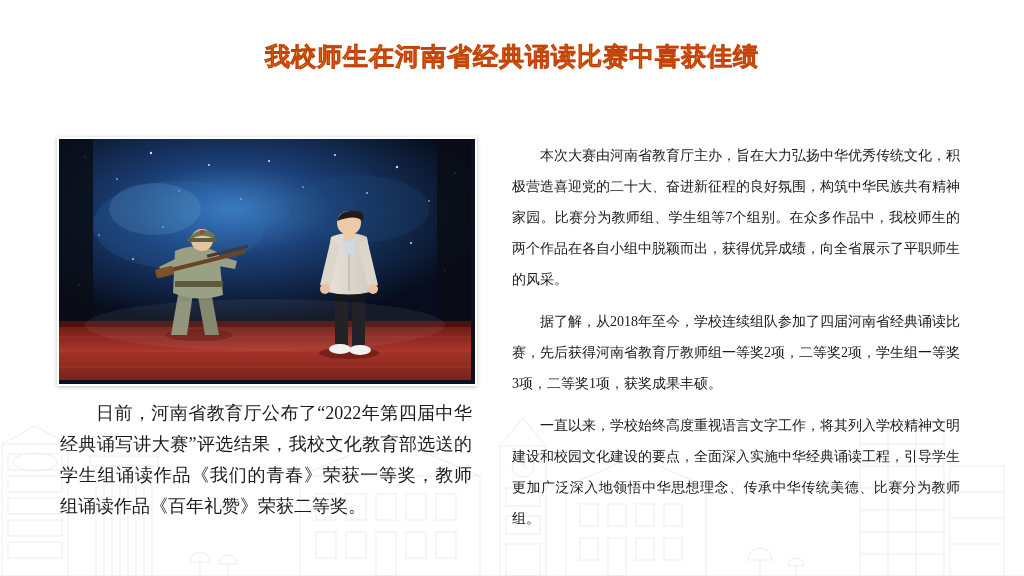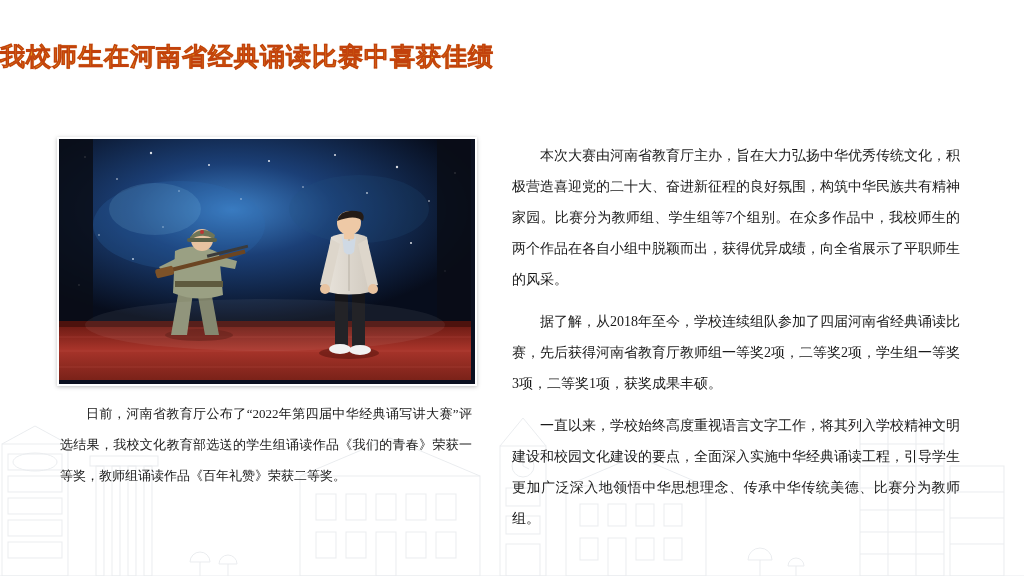--- a/index.html
+++ b/index.html
@@ -26,20 +26,21 @@
     opacity: 0.55;
   }
   .bg-art svg { display: block; }
 
   
   .title-bar {
     position: absolute;
     top: 40px;
     left: 0;
     width: 1024px;
+    text-align: center;
     text-decoration: underline;
   }
   .title {
     display: inline-block;
     font-family: "Liberation Sans", "DejaVu Sans", sans-serif;
     font-weight: bold;
     font-size: 25px;
     letter-spacing: 1px;
     color: #e8a21b;
     -webkit-text-stroke: 0.6px #c2410c;
@@ -59,21 +60,21 @@
     background: #0b1020;
   }
   .photo-frame svg { display:block; }
 
   
   .col-left {
     position: absolute;
     left: 60px;
     top: 398px;
     width: 412px;
-    font-size: 13px;
+    font-size: 18px;
     line-height: 31px;
     color: #1a1a1a;
     text-align: justify;
   }
   .col-right {
     position: absolute;
     left: 512px;
     top: 140px;
     width: 448px;
     font-size: 14px;

